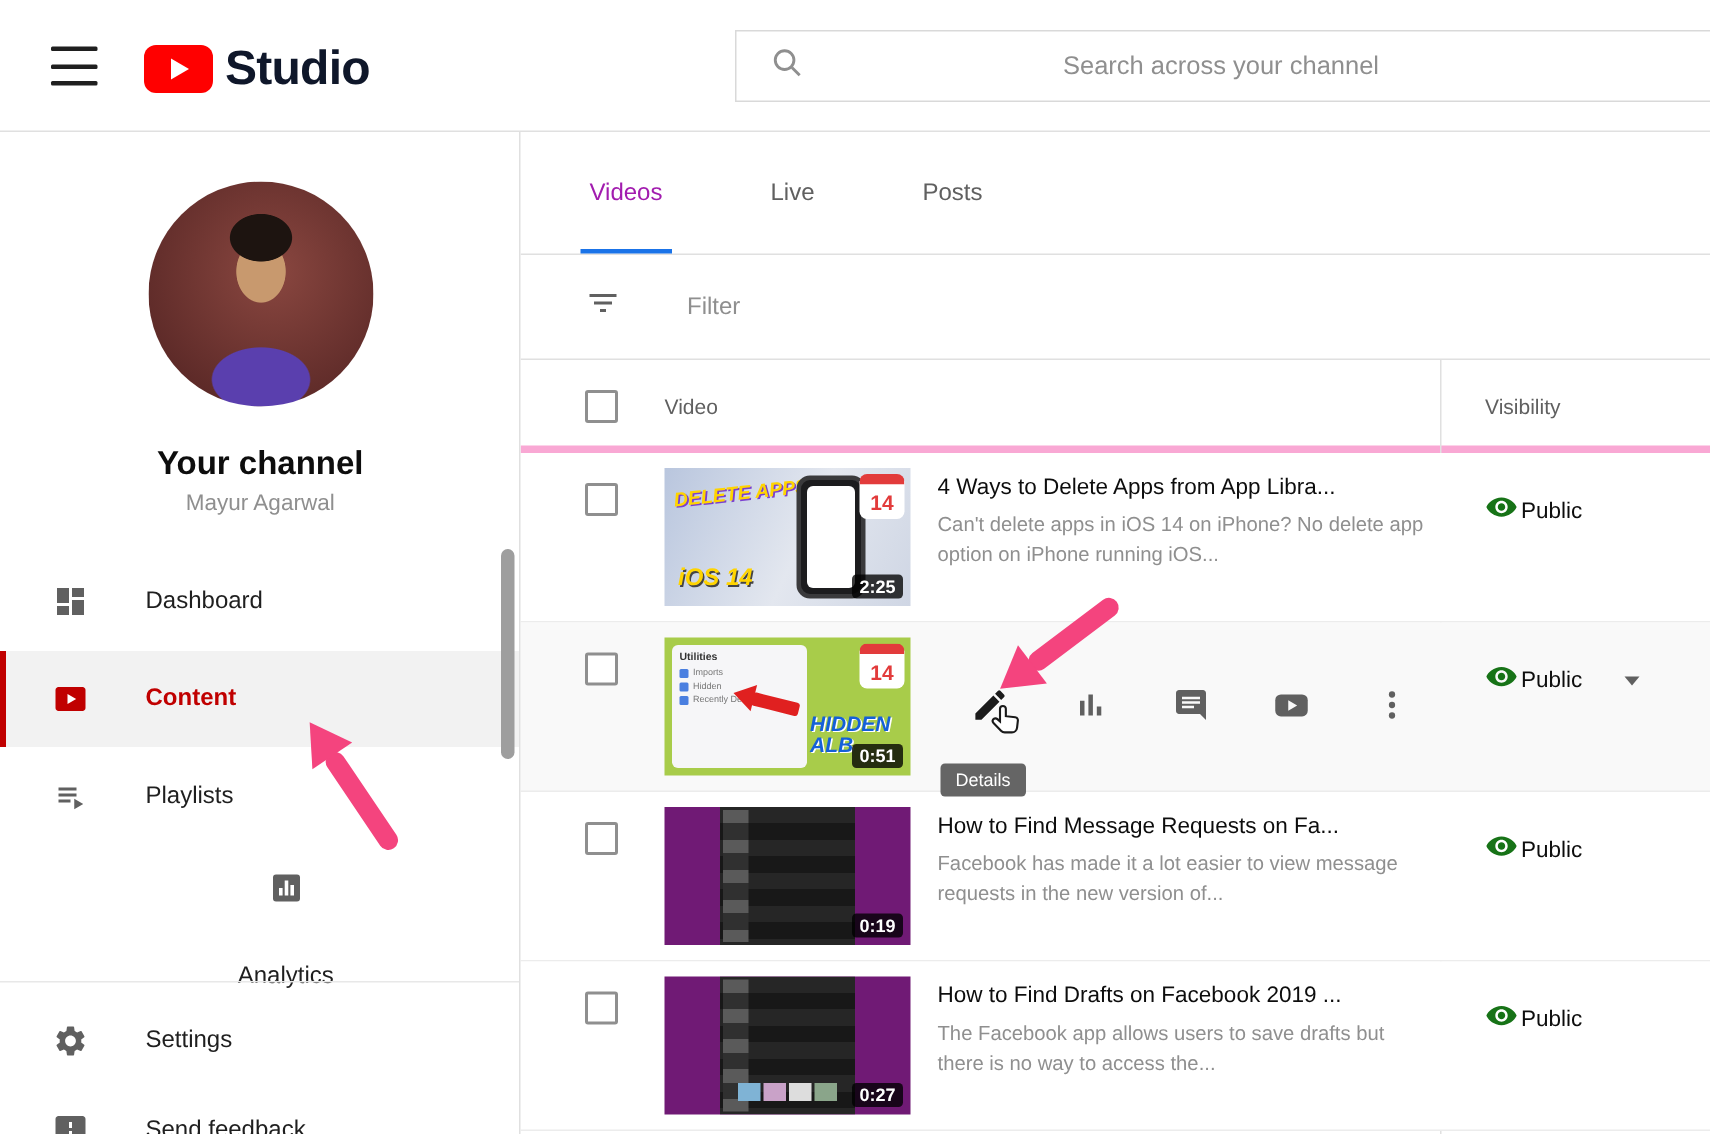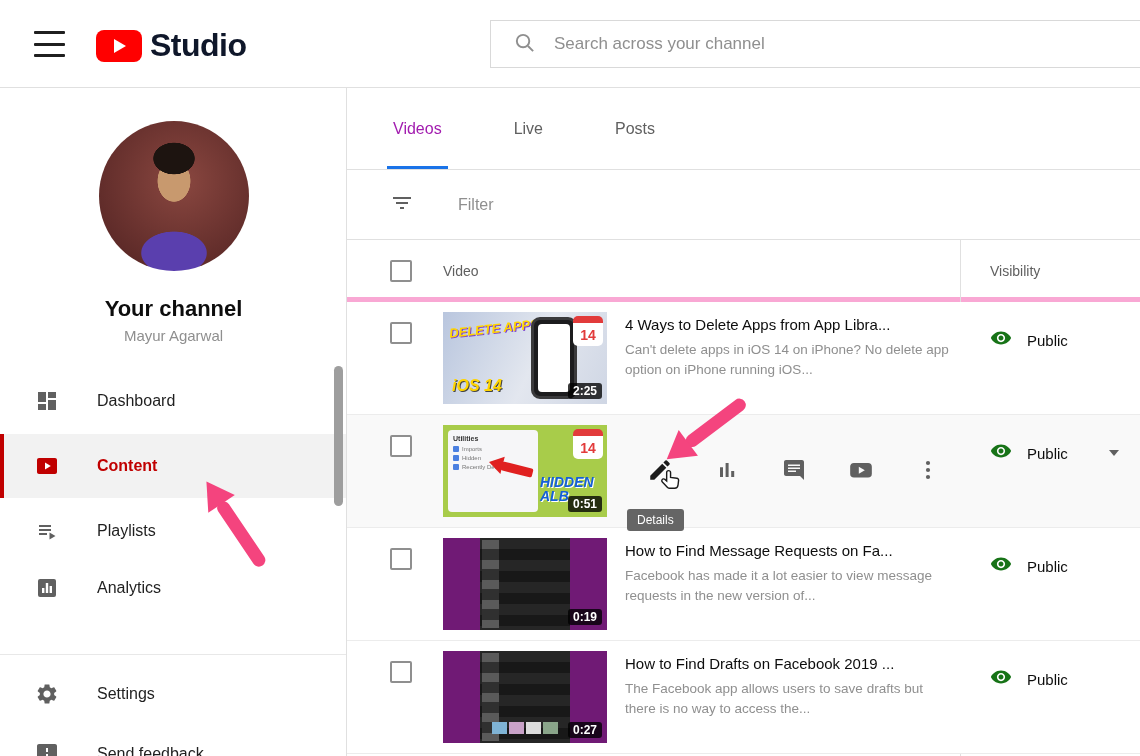--- a/index.html
+++ b/index.html
@@ -13,21 +13,21 @@
                flex-direction:column; justify-content:space-between; cursor:pointer; }
   .hamburger span { display:block; height:3px; background:#1f1f1f; border-radius:1px; }
   .logo { position:absolute; left:96px; top:27px; display:flex; align-items:center; gap:8px; cursor:pointer; }
   .logo-badge { width:46px; height:32px; background:#ff0000; border-radius:8px; position:relative; }
   .logo-badge::after { content:''; position:absolute; left:18px; top:9px;
      border-top:7px solid transparent; border-bottom:7px solid transparent; border-left:12px solid #fff; }
   .logo-text { font-size:32px; font-weight:700; color:#0f172a; letter-spacing:-0.5px; }
   .search { position:absolute; left:490px; top:20px; width:662px; height:48px;
             border:1px solid #d9d9d9; display:flex; align-items:center; padding-left:22px; gap:18px; background:#fff; }
   .search input { border:none; outline:none; font-size:17px; color:#404040; width:520px;
-                  font-family:"Liberation Sans", sans-serif; background:transparent; }
+                  font-family:"Liberation Sans", sans-serif; background:transparent;text-align:center; }
   .search input::placeholder { color:#8f8f8f; }
 
   
   .sidebar { position:absolute; top:88px; left:0; width:347px; height:668px; background:#fff;
              border-right:1px solid #e0e0e0; overflow:hidden; z-index:4; }
   .avatar { position:absolute; left:99px; top:33px; width:150px; height:150px; border-radius:50%;
             background:
               radial-gradient(ellipse 34px 26px at 50% 25%, #1d1410 60%, transparent 62%),
               radial-gradient(ellipse 27px 34px at 50% 40%, #c8996e 60%, transparent 62%),
               radial-gradient(ellipse 52px 34px at 50% 88%, #5a3fae 62%, transparent 64%),
@@ -67,21 +67,21 @@
   .cb { position:absolute; left:43px; top:20px; width:22px; height:22px; border:2px solid #8f8f8f;
         border-radius:2px; background:#fff; cursor:pointer; }
   .thead .cb { top:20px; }
   .thumb { position:absolute; left:96px; top:10px; width:164px; height:92px; overflow:hidden;
            background:#701a75; cursor:pointer; }
   .duration { position:absolute; right:5px; bottom:5px; background:rgba(0,0,0,.78); color:#fff;
               font-size:12px; font-weight:700; padding:1px 5px; border-radius:3px; }
   .meta { position:absolute; left:278px; top:14px; width:326px; }
   .title { font-size:15px; font-weight:500; color:#0d0d0d; white-space:nowrap; overflow:hidden; cursor:pointer; }
   .desc  { margin-top:7px; font-size:13.5px; color:#8f8f8f; line-height:1.5; }
-  .vis { position:absolute; left:643px; top:25px; display:flex; align-items:center; gap:15px; }
+  .vis { position:absolute; left:643px; top:25px; display:flex; align-items:center; gap:2px; }
   .vis-label { font-size:15px; color:#0d0d0d; }
   .caret { margin-left:26px; border-left:5px solid transparent; border-right:5px solid transparent;
            border-top:6px solid #606060; cursor:pointer; }
 
   .actions { position:absolute; left:300px; top:42px; display:flex; gap:41px; align-items:center; }
   .act-btn { width:26px; height:26px; display:flex; align-items:center; justify-content:center; cursor:pointer; }
 
   .tooltip { position:absolute; left:280px; top:94px; background:#656565; color:#fff; font-size:12px;
              padding:4px 10px; border-radius:3px; z-index:15; }
   .cursor { position:absolute; left:312px; top:54px; z-index:16; }
@@ -181,21 +181,21 @@
 
     <div class="nav-item" style="top:411px;">
       <span class="nicon">
         <svg width="24" height="24" viewBox="0 0 24 24">
             <path fill="#606060" d="M4 6h12v2H4zM4 10h12v2H4zM4 14h8v2H4zM14.5 13.5l6 3.5-6 3.5z"></path>
           </svg>
       </span>
       <span>Playlists</span>
     </div>
 
-    <div class="nav-item" style="top:468px;">
+    <div class="nav-item" style="top:492px;flex-direction:column;">
       <span class="nicon">
         <svg width="24" height="24" viewBox="0 0 24 24">
             <rect x="3" y="3" width="18" height="18" rx="2" fill="#606060"></rect>
             <path fill="#fff" d="M7 12h2.4v5H7zM10.8 7h2.4v10h-2.4zM14.6 10h2.4v7h-2.4z"></path>
           </svg>
       </span>
       <span>Analytics</span>
     </div>
 
     <div class="nav-divider"></div>

